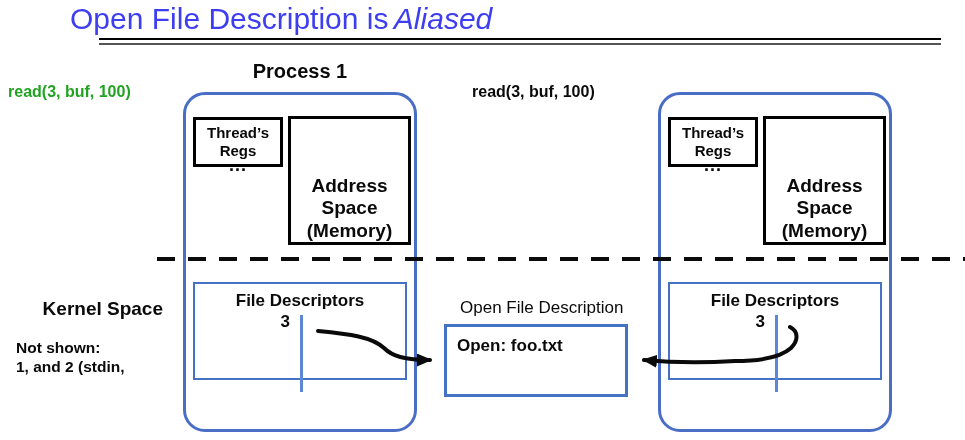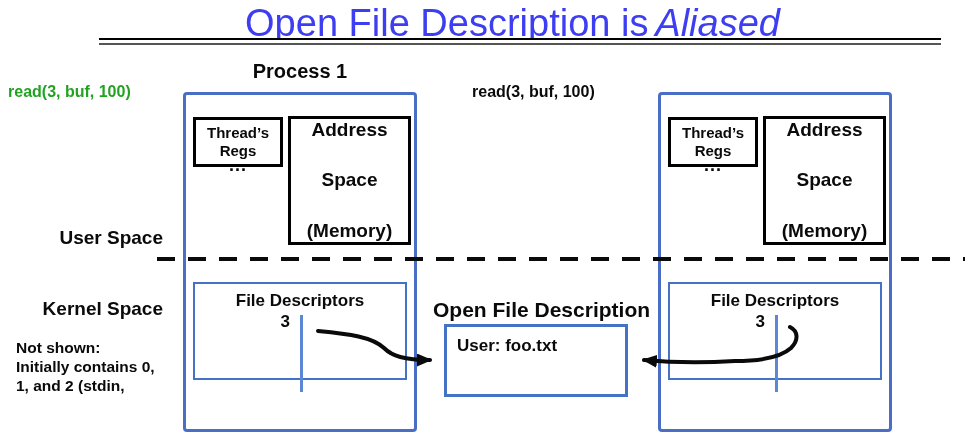--- a/index.html
+++ b/index.html
@@ -8,22 +8,22 @@
     --box-border:#4472c4;
     --divider-blue:#5b87d5;
     --green-text:#21a321;
     --ink:#0a0a0a;
   }
   html,body{margin:0;padding:0;}
   body{font-family:"Liberation Sans",sans-serif;background:#ffffff;}
   .stage{position:relative;width:965px;height:440px;background:#ffffff;overflow:hidden;}
 
   
-  .slide-title{position:absolute;left:70px;right:10px;top:2px;text-align:center;
-    font-size:38px;font-weight:400;color:var(--title-blue);white-space:nowrap;}
+  .slide-title{position:absolute;left:70px;right:10px;top:2px;text-align:left;
+    font-size:30px;font-weight:400;color:var(--title-blue);white-space:nowrap;}
   .slide-title .it{font-style:italic;margin-left:0.18em;}
   .title-rule{position:absolute;left:99px;top:38px;width:842px;height:3px;
     border-top:2px solid #000;border-bottom:2px solid #555;background:#fff;}
 
   
   .read-left{position:absolute;left:8px;top:83px;font-size:16px;font-weight:700;
     color:var(--green-text);white-space:nowrap;}
   .read-center{position:absolute;left:472px;top:83px;font-size:16px;font-weight:700;
     color:var(--ink);white-space:nowrap;}
   .space-label{position:absolute;left:0;width:163px;text-align:right;
@@ -32,72 +32,70 @@
   .kernel-space{top:270px;margin-top:28px;}
   .not-shown{position:absolute;left:16px;top:338px;width:170px;
     font-size:15.5px;font-weight:700;line-height:19px;color:var(--ink);}
 
   
   .proc-label{position:absolute;top:60px;text-align:center;font-size:20px;
     font-weight:700;color:var(--ink);}
   .proc-label.p1{left:183px;width:234px;}
   .proc-label.p2{left:658px;width:235px;}
   .process{position:absolute;top:92px;width:234px;height:340px;box-sizing:border-box;
-    border:3px solid var(--process-border);border-radius:4px;background:transparent;z-index:1;}
+    border:3px solid var(--process-border);border-radius:22px;background:transparent;z-index:1;}
   .process.p1{left:183px;}
   .process.p2{left:658px;}
 
   .tregs{position:absolute;left:7px;top:22px;width:90px;height:50px;box-sizing:border-box;
     border:3px solid #000;display:flex;flex-direction:column;align-items:center;justify-content:center;
     font-size:15px;font-weight:700;line-height:1.22;color:var(--ink);text-align:center;}
   .tregs span{display:block;}
   .ellipsis{position:absolute;left:7px;top:60px;width:90px;text-align:center;
     font-size:18px;font-weight:700;color:var(--ink);letter-spacing:1px;}
   .aspace{position:absolute;left:102px;top:21px;width:123px;height:129px;box-sizing:border-box;
-    border:3px solid #000;display:flex;flex-direction:column;align-items:center;justify-content:space-between;
+    border:3px solid #000;display:flex;flex-direction:column;align-items:center;justify-content:flex-end;
     font-size:19px;font-weight:700;line-height:1.18;color:var(--ink);text-align:center;}
   .aspace span{display:block;}
 
   .fdbox{position:absolute;left:7px;right:7px;top:187px;height:98px;box-sizing:border-box;
     border:2px solid var(--box-border);}
   .fdtitle{padding-top:7px;text-align:center;font-size:17px;font-weight:700;color:var(--ink);}
   .fdval{position:absolute;right:calc(50% + 10px);top:28px;font-size:17px;font-weight:700;color:var(--ink);}
   .fddiv{position:absolute;left:50%;top:31px;width:3px;height:77px;background:var(--divider-blue);}
 
   
   .dash-line{position:absolute;left:157px;top:257px;width:808px;height:4px;z-index:2;
     background:repeating-linear-gradient(90deg,var(--ink) 0 18px,transparent 18px 31px);}
 
   
-  .ofd-label{position:absolute;left:433px;top:298px;font-size:21px;font-weight:700;
+  .ofd-label{position:absolute;left:460px;top:298px;font-size:17px;font-weight:400;
     color:var(--ink);white-space:nowrap;}
   .ofd-box{position:absolute;left:444px;top:324px;width:184px;height:73px;box-sizing:border-box;
     border:3px solid var(--box-border);padding:9px 0 0 10px;}
   .ofd-box div{font-size:17px;font-weight:700;line-height:19px;color:var(--ink);white-space:nowrap;}
 
   
   .arrows{position:absolute;left:0;top:0;width:965px;height:440px;z-index:3;pointer-events:none;}
 </style>
 </head>
 <body>
 
 <div class="stage">
 
   <div class="slide-title"><span>Open File Description is</span><span class="it">Aliased</span></div>
   <div class="title-rule"></div>
 
   <div class="read-left">read(3, buf, 100)</div>
   <div class="read-center">read(3, buf, 100)</div>
 
-  <div class="space-label user-space">User Space</div>
   <div class="space-label kernel-space">Kernel Space</div>
 
   <div class="not-shown">
     <div>Not shown:</div>
-    <div>Initially contains 0,</div>
     <div>1, and 2 (stdin,</div>
   </div>
 
   <div class="proc-label p1">Process 1</div>
 
   <div class="process p1">
     <div class="tregs">
       <span>Thread’s</span>
       <span>Regs</span>
     </div>
@@ -129,21 +127,21 @@
       <div class="fdtitle">File Descriptors</div>
       <div class="fdval">3</div>
       <div class="fddiv"></div>
     </div>
   </div>
 
   <div class="dash-line"></div>
 
   <div class="ofd-label">Open File Description</div>
   <div class="ofd-box">
-    <div>User: foo.txt</div>
+    <div>Open: foo.txt</div>
   </div>
 
   <svg class="arrows" viewBox="0 0 965 440" xmlns="http://www.w3.org/2000/svg">
     <defs>
       <marker id="ah" markerUnits="userSpaceOnUse" markerWidth="15" markerHeight="13" refX="13" refY="6.5" orient="auto">
         <path d="M0,0 L15,6.5 L0,13 Z" fill="#0a0a0a"></path>
       </marker>
     </defs>
     <path d="M 318 331 C 350 334 372 337 384 348 C 392 356 404 360 430 360" fill="none" stroke="#0a0a0a" stroke-width="4" stroke-linecap="round" marker-end="url(#ah)"></path>
     <path d="M 790 327 C 798 331 799 340 791 348 C 780 358 756 361 735 361 C 700 363 666 362 644 360" fill="none" stroke="#0a0a0a" stroke-width="4" stroke-linecap="round" marker-end="url(#ah)"></path>

